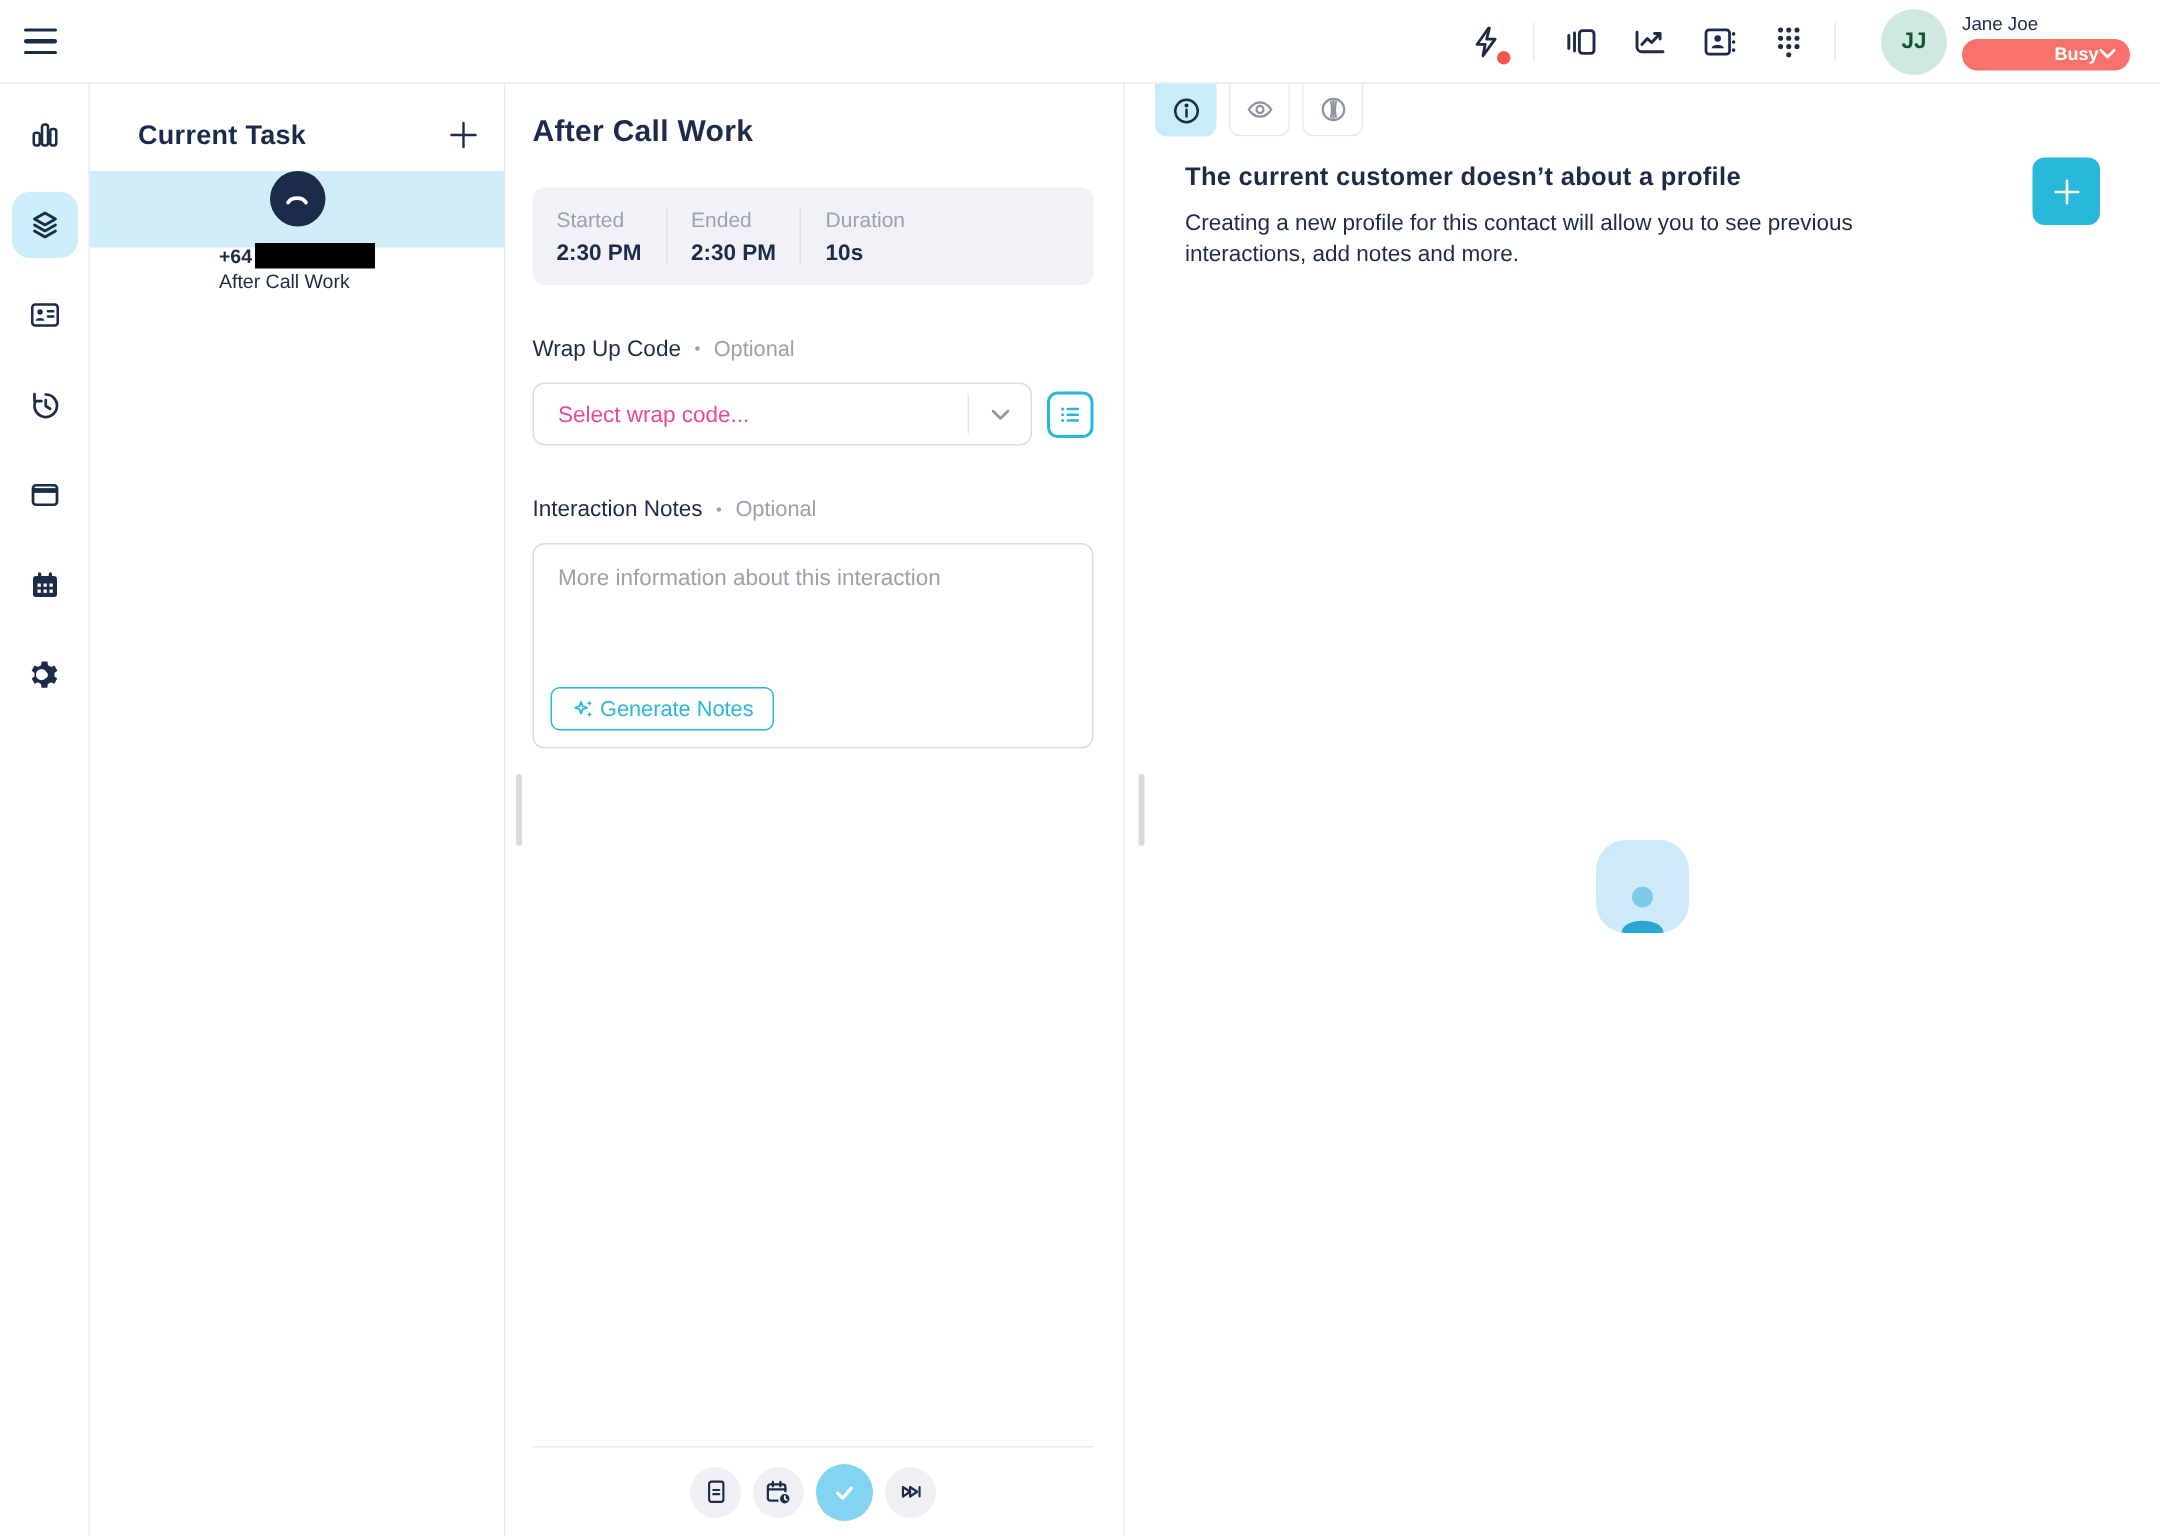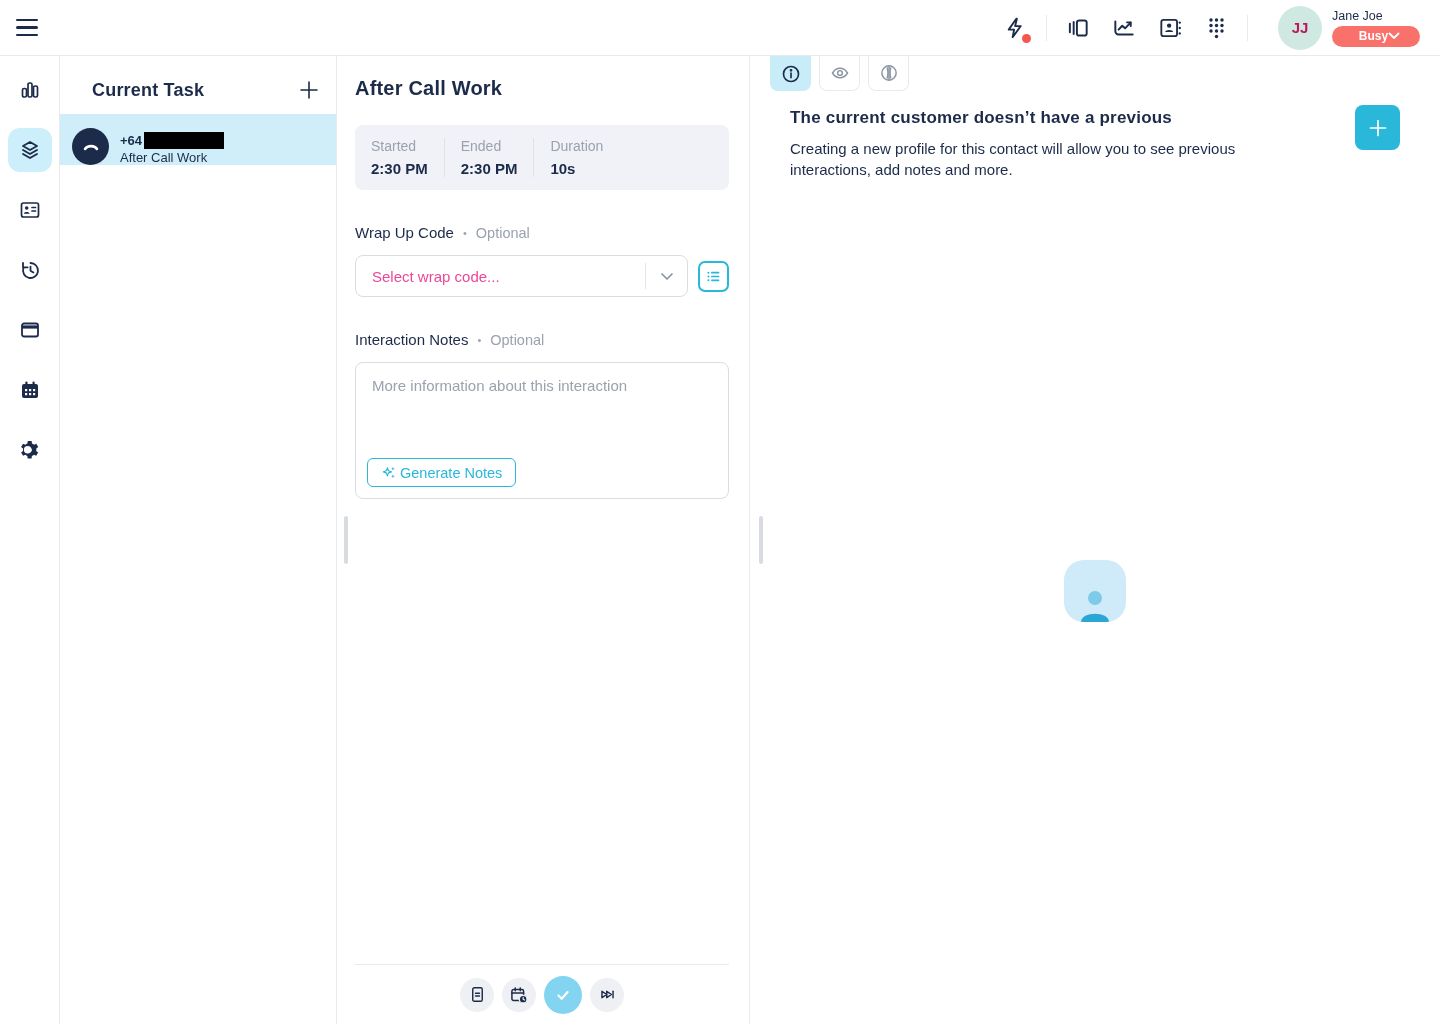--- a/index.html
+++ b/index.html
@@ -12,49 +12,49 @@
   .hamburger { width:28px; height:28px; display:flex; flex-direction:column; justify-content:center;
                gap:5px; cursor:pointer; }
   .hamburger span { display:block; width:22px; height:2.6px; background:#1c2b4a; border-radius:2px; }
   .topbar-right { display:flex; align-items:center; }
   .tb-icon { width:30px; height:30px; display:flex; align-items:center; justify-content:center;
              position:relative; cursor:pointer; }
   .tb-icon + .tb-icon { margin-left:16px; }
   .tb-divider { width:1px; height:26px; background:#e8eaee; margin:0 16px; }
   .notif-dot { position:absolute; right:-1px; bottom:0px; width:9px; height:9px; border-radius:50%;
                background:#f4574d; }
-  .avatar { width:44px; height:44px; border-radius:50%; background:#cfe9e2; color:#be185d;
+  .avatar { width:44px; height:44px; border-radius:50%; background:#cfe9e2; color:#14532d;
             display:flex; align-items:center; justify-content:center; font-weight:700; font-size:15px;
             margin-left:14px; }
   .user-block { margin-left:10px; display:flex; flex-direction:column; align-items:flex-start; gap:3px; }
   .user-name { font-size:12.5px; font-weight:500; color:#1c2b4a; }
-  .status-btn { width:88px; height:21px; background:#f9716b; border:none; border-radius:11px;
+  .status-btn { width:112px; height:21px; background:#f9716b; border:none; border-radius:11px;
                 color:#fff; font-weight:700; font-size:12px; display:flex; align-items:center;
-                justify-content:center; padding:0 9px 0 16px; cursor:pointer;
+                justify-content:flex-end; padding:0 9px 0 16px; cursor:pointer;
                 font-family:"Liberation Sans", sans-serif; }
 
   
   .main { display:flex; height:968px; }
 
   
   .sidebar { width:60px; border-right:1px solid #e8eaee; display:flex; flex-direction:column;
              align-items:center; padding-top:12px; gap:16px; background:#fff; }
   .side-item { width:44px; height:44px; border-radius:12px; display:flex; align-items:center;
                justify-content:center; cursor:pointer; }
   .side-item.active { background:#cdeefb; }
 
   
   .task-panel { width:277px; border-right:1px solid #e8eaee; background:#fff; }
   .task-header { display:flex; align-items:center; justify-content:space-between;
                  padding:22px 15px 12px 16px; }
   .task-title { font-size:18px; font-weight:700; letter-spacing:.2px;margin-left:16px; }
   .plus-ghost { width:24px; height:24px; display:flex; align-items:center; justify-content:center;
                 cursor:pointer; background:none; border:none; }
-  .task-item { background:#cfeef9; height:51px; display:flex; align-items:flex-end; gap:11px;
-               padding:0 12px; cursor:pointer; }
+  .task-item { background:#cfeef9; height:51px; display:flex; align-items:center; gap:11px;
+               padding:0 25px; cursor:pointer;flex-direction:column; }
   .call-badge { width:37px; height:37px; border-radius:50%; background:#1c2b4a; display:flex;
                 align-items:center; justify-content:center; flex:none; }
   .task-lines { display:flex; flex-direction:column; gap:1px; }
   .task-line1 { font-size:13px; font-weight:700; display:flex; align-items:center; gap:2px; }
   .redact { display:inline-block; width:80px; height:17px; background:#000; }
   .task-line2 { font-size:13px; color:#1c2b4a; }
 
   
   .acw-panel { width:413px; border-right:1px solid #e8eaee; background:#fff; position:relative;
                display:flex; flex-direction:column; }
@@ -379,21 +379,21 @@
       <div class="ptab">
         <svg width="22" height="22" viewBox="0 0 24 24" fill="none" stroke="#8b95a1" stroke-width="1.6">
           <circle cx="12" cy="12" r="7.8"></circle>
           <path d="M12 4.2 v15.6"></path>
           <path d="M9.8 6 c1.4 1.8 1.4 10.2 0 12 M14.2 6 c-1.4 1.8 -1.4 10.2 0 12"></path>
         </svg>
       </div>
     </div>
 
     <div class="profile-head">
-      <h2 class="profile-title">The current customer doesn’t have a previous</h2>
+      <h2 class="profile-title">The current customer doesn’t about a profile</h2>
       <p class="profile-desc">Creating a new profile for this contact will allow you to see previous interactions, add notes and more.</p>
     </div>
 
     <button class="add-profile-btn">
       <svg width="22" height="22" viewBox="0 0 22 22" stroke="#fff" stroke-width="1.7" stroke-linecap="round">
         <path d="M11 3.5 v15 M3.5 11 h15"></path>
       </svg>
     </button>
 
     <div class="ghost-avatar">

